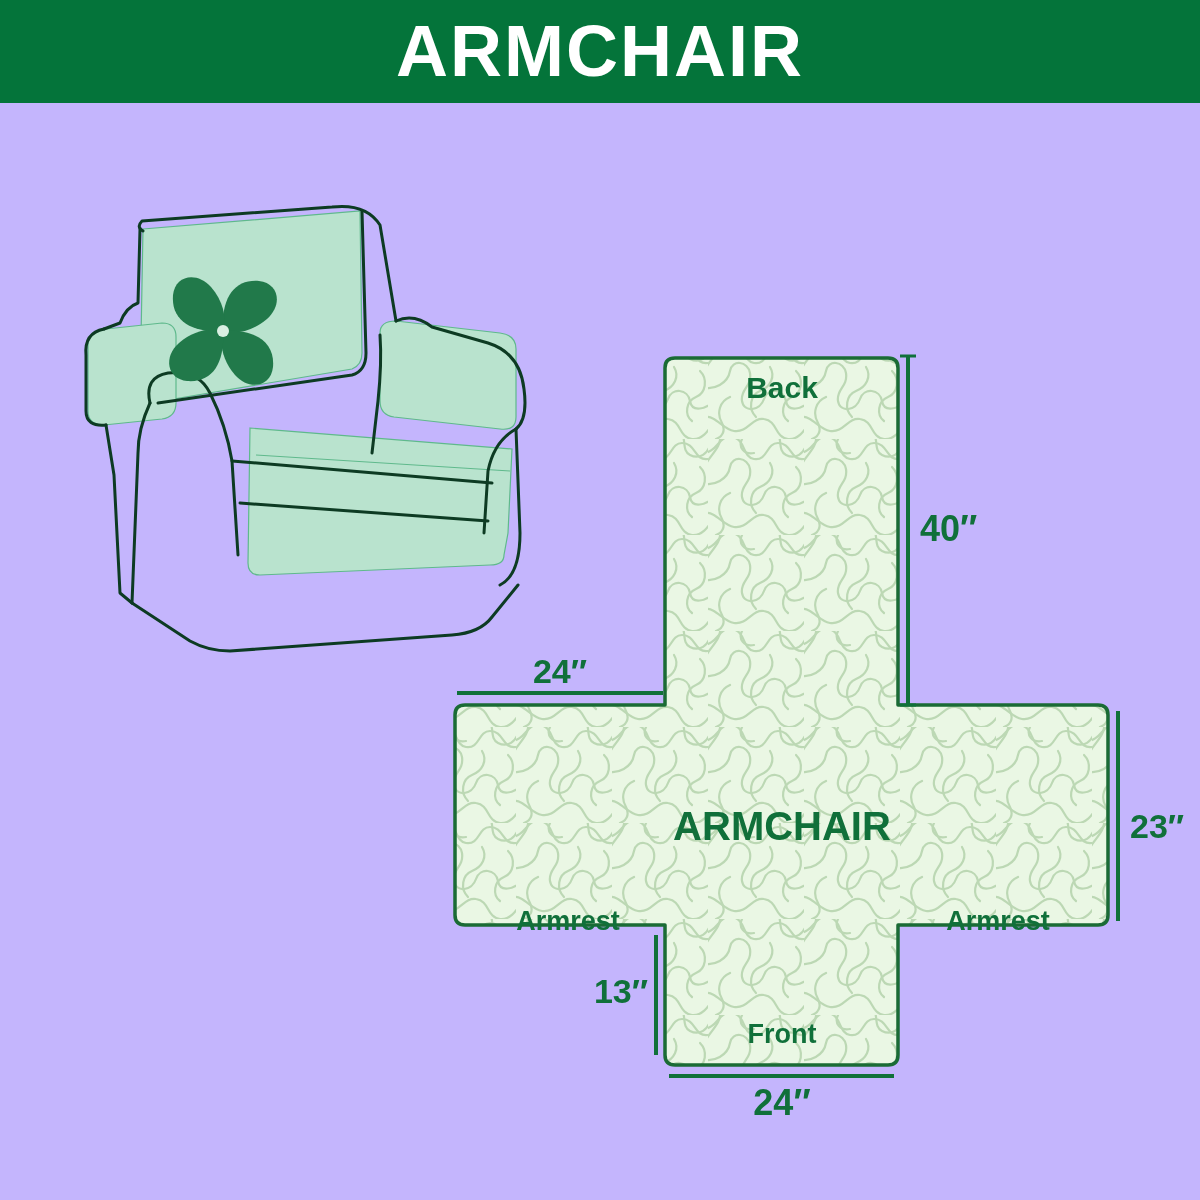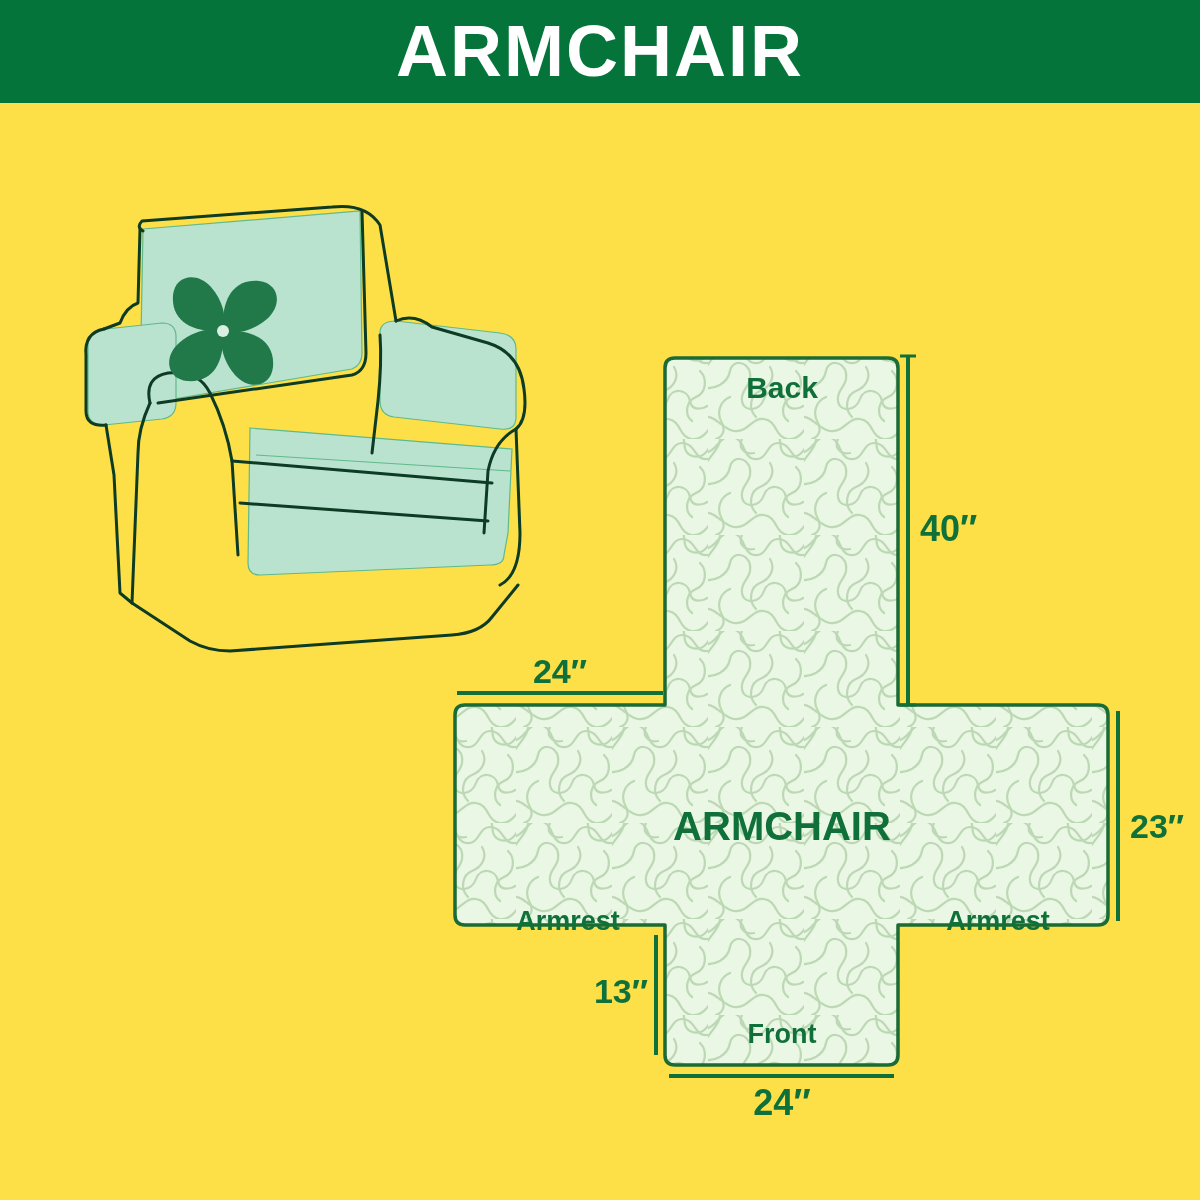--- a/index.html
+++ b/index.html
@@ -38,21 +38,21 @@
     margin-top: -2px;
   }
 
   
   #stage {
     position: absolute;
     left: 0;
     top: 103px;
     width: 1200px;
     height: 1097px;
-    background: #fde047;
+    background: #c4b5fd;
   }
 
   #chair-illustration {
     position: absolute;
     left: 80px;
     top: 100px;
     width: 520px;
     height: 460px;
   }
 

